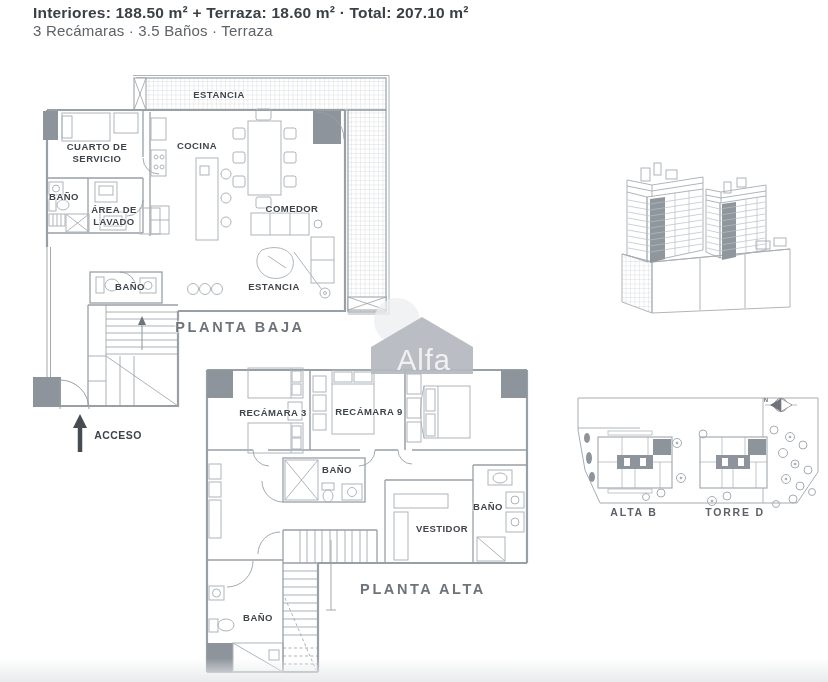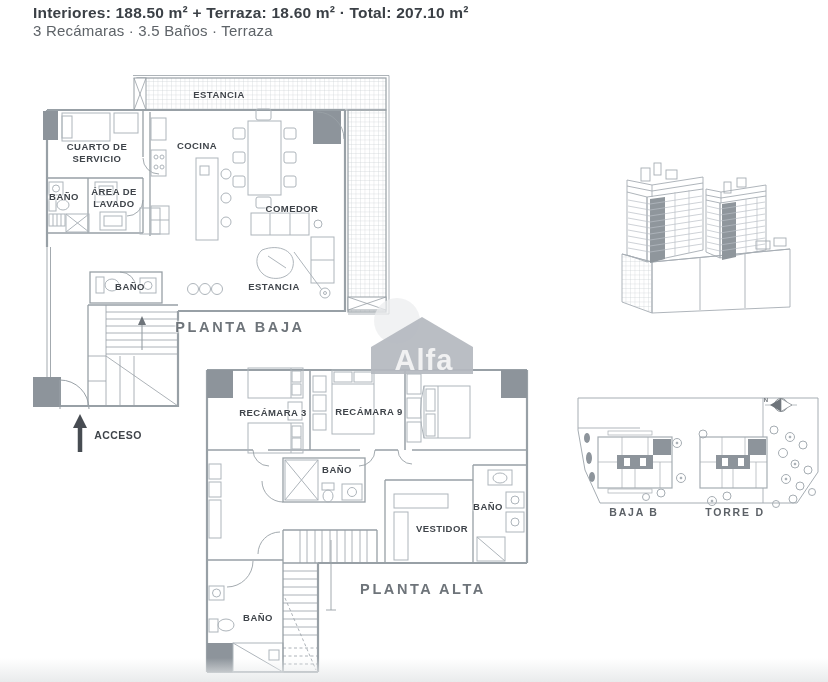--- a/index.html
+++ b/index.html
@@ -9,21 +9,21 @@
   .hdr .l1{font-size:15.5px;font-weight:700;color:#3b4046;letter-spacing:.2px;}
   .hdr .l2{font-size:15px;font-weight:400;color:#5e6368;margin-top:0;letter-spacing:.2px;}
   svg{position:absolute;left:0;top:0;}
   .lbl{position:absolute;transform:translate(-50%,-50%);font-size:9.5px;font-weight:700;
        line-height:1.25;color:#3f444a;letter-spacing:.45px;text-align:center;white-space:nowrap;
        text-shadow:0 0 2px #fff,0 0 2px #fff,0 0 3px #fff;}
   .lbl.wrap{white-space:normal;}
   .title{font-size:14.5px;letter-spacing:2.6px;color:#6e747a;white-space:nowrap;}
   .torre{font-size:10.5px;letter-spacing:1.8px;color:#5c6167;}
   .north-n{font-size:6px;letter-spacing:0;color:#6e747a;text-shadow:none;}
-  .wm-text{position:absolute;transform:translate(-50%,-50%);font-size:29px;font-weight:700;
+  .wm-text{position:absolute;transform:translate(-50%,-50%);font-size:29px;font-weight:400;
            color:rgba(252,252,253,.82);letter-spacing:1px;}
   .bottom-fade{position:absolute;left:0;bottom:0;width:828px;height:24px;
                background:linear-gradient(to bottom,rgba(234,236,237,0),#e9ebec);}
 </style>
 </head>
 <body>
 
 <div class="canvas">
 
   <div class="hdr">
@@ -358,35 +358,35 @@
         <polygon points="781,398.5 781,411.5 770,405" fill="#6e747a" stroke="none"></polygon>
         <polygon points="781,398.5 781,411.5 792,405" fill="#fff" stroke="#7c8288" stroke-width="0.7"></polygon>
       </g>
     </g>
   </svg>
 
   <div class="lbl" style="left:219px;top:95px;">ESTANCIA</div>
   <div class="lbl wrap" style="left:97px;top:153px;width:88px;">CUARTO DE SERVICIO</div>
   <div class="lbl" style="left:197px;top:146px;">COCINA</div>
   <div class="lbl" style="left:64px;top:197px;">BAÑO</div>
-  <div class="lbl wrap" style="left:114px;top:198px;width:80px;">ÁREA DE LAVADO</div>
+  <div class="lbl wrap" style="left:114px;top:216px;width:80px;">ÁREA DE LAVADO</div>
   <div class="lbl" style="left:273px;top:209px;padding-left:38px;">COMEDOR</div>
   <div class="lbl" style="left:130px;top:287px;">BAÑO</div>
   <div class="lbl" style="left:274px;top:287px;text-align:right;">ESTANCIA</div>
   <div class="lbl title" style="left:240px;top:327px;">PLANTA BAJA</div>
   <div class="lbl" style="left:118px;top:436px;font-size:10.5px;">ACCESO</div>
 
   <div class="lbl" style="left:273px;top:413px;">RECÁMARA 3</div>
   <div class="lbl" style="left:369px;top:412px;">RECÁMARA 9</div>
   <div class="lbl" style="left:337px;top:470px;">BAÑO</div>
   <div class="lbl" style="left:488px;top:507px;">BAÑO</div>
   <div class="lbl" style="left:442px;top:529px;">VESTIDOR</div>
   <div class="lbl" style="left:258px;top:618px;">BAÑO</div>
   <div class="lbl title" style="left:423px;top:589px;">PLANTA ALTA</div>
 
-  <div class="lbl torre" style="left:634px;top:513px;">BAJA B</div>
+  <div class="lbl torre" style="left:634px;top:513px;">ALTA B</div>
   <div class="lbl torre" style="left:735px;top:513px;">TORRE D</div>
   <div class="lbl north-n" style="left:766px;top:401px;">N</div>
 
   <div class="wm-text" style="left:424px;top:360px;">Alfa</div>
 
   <div class="bottom-fade"></div>
 </div>
 
 </body></html>

